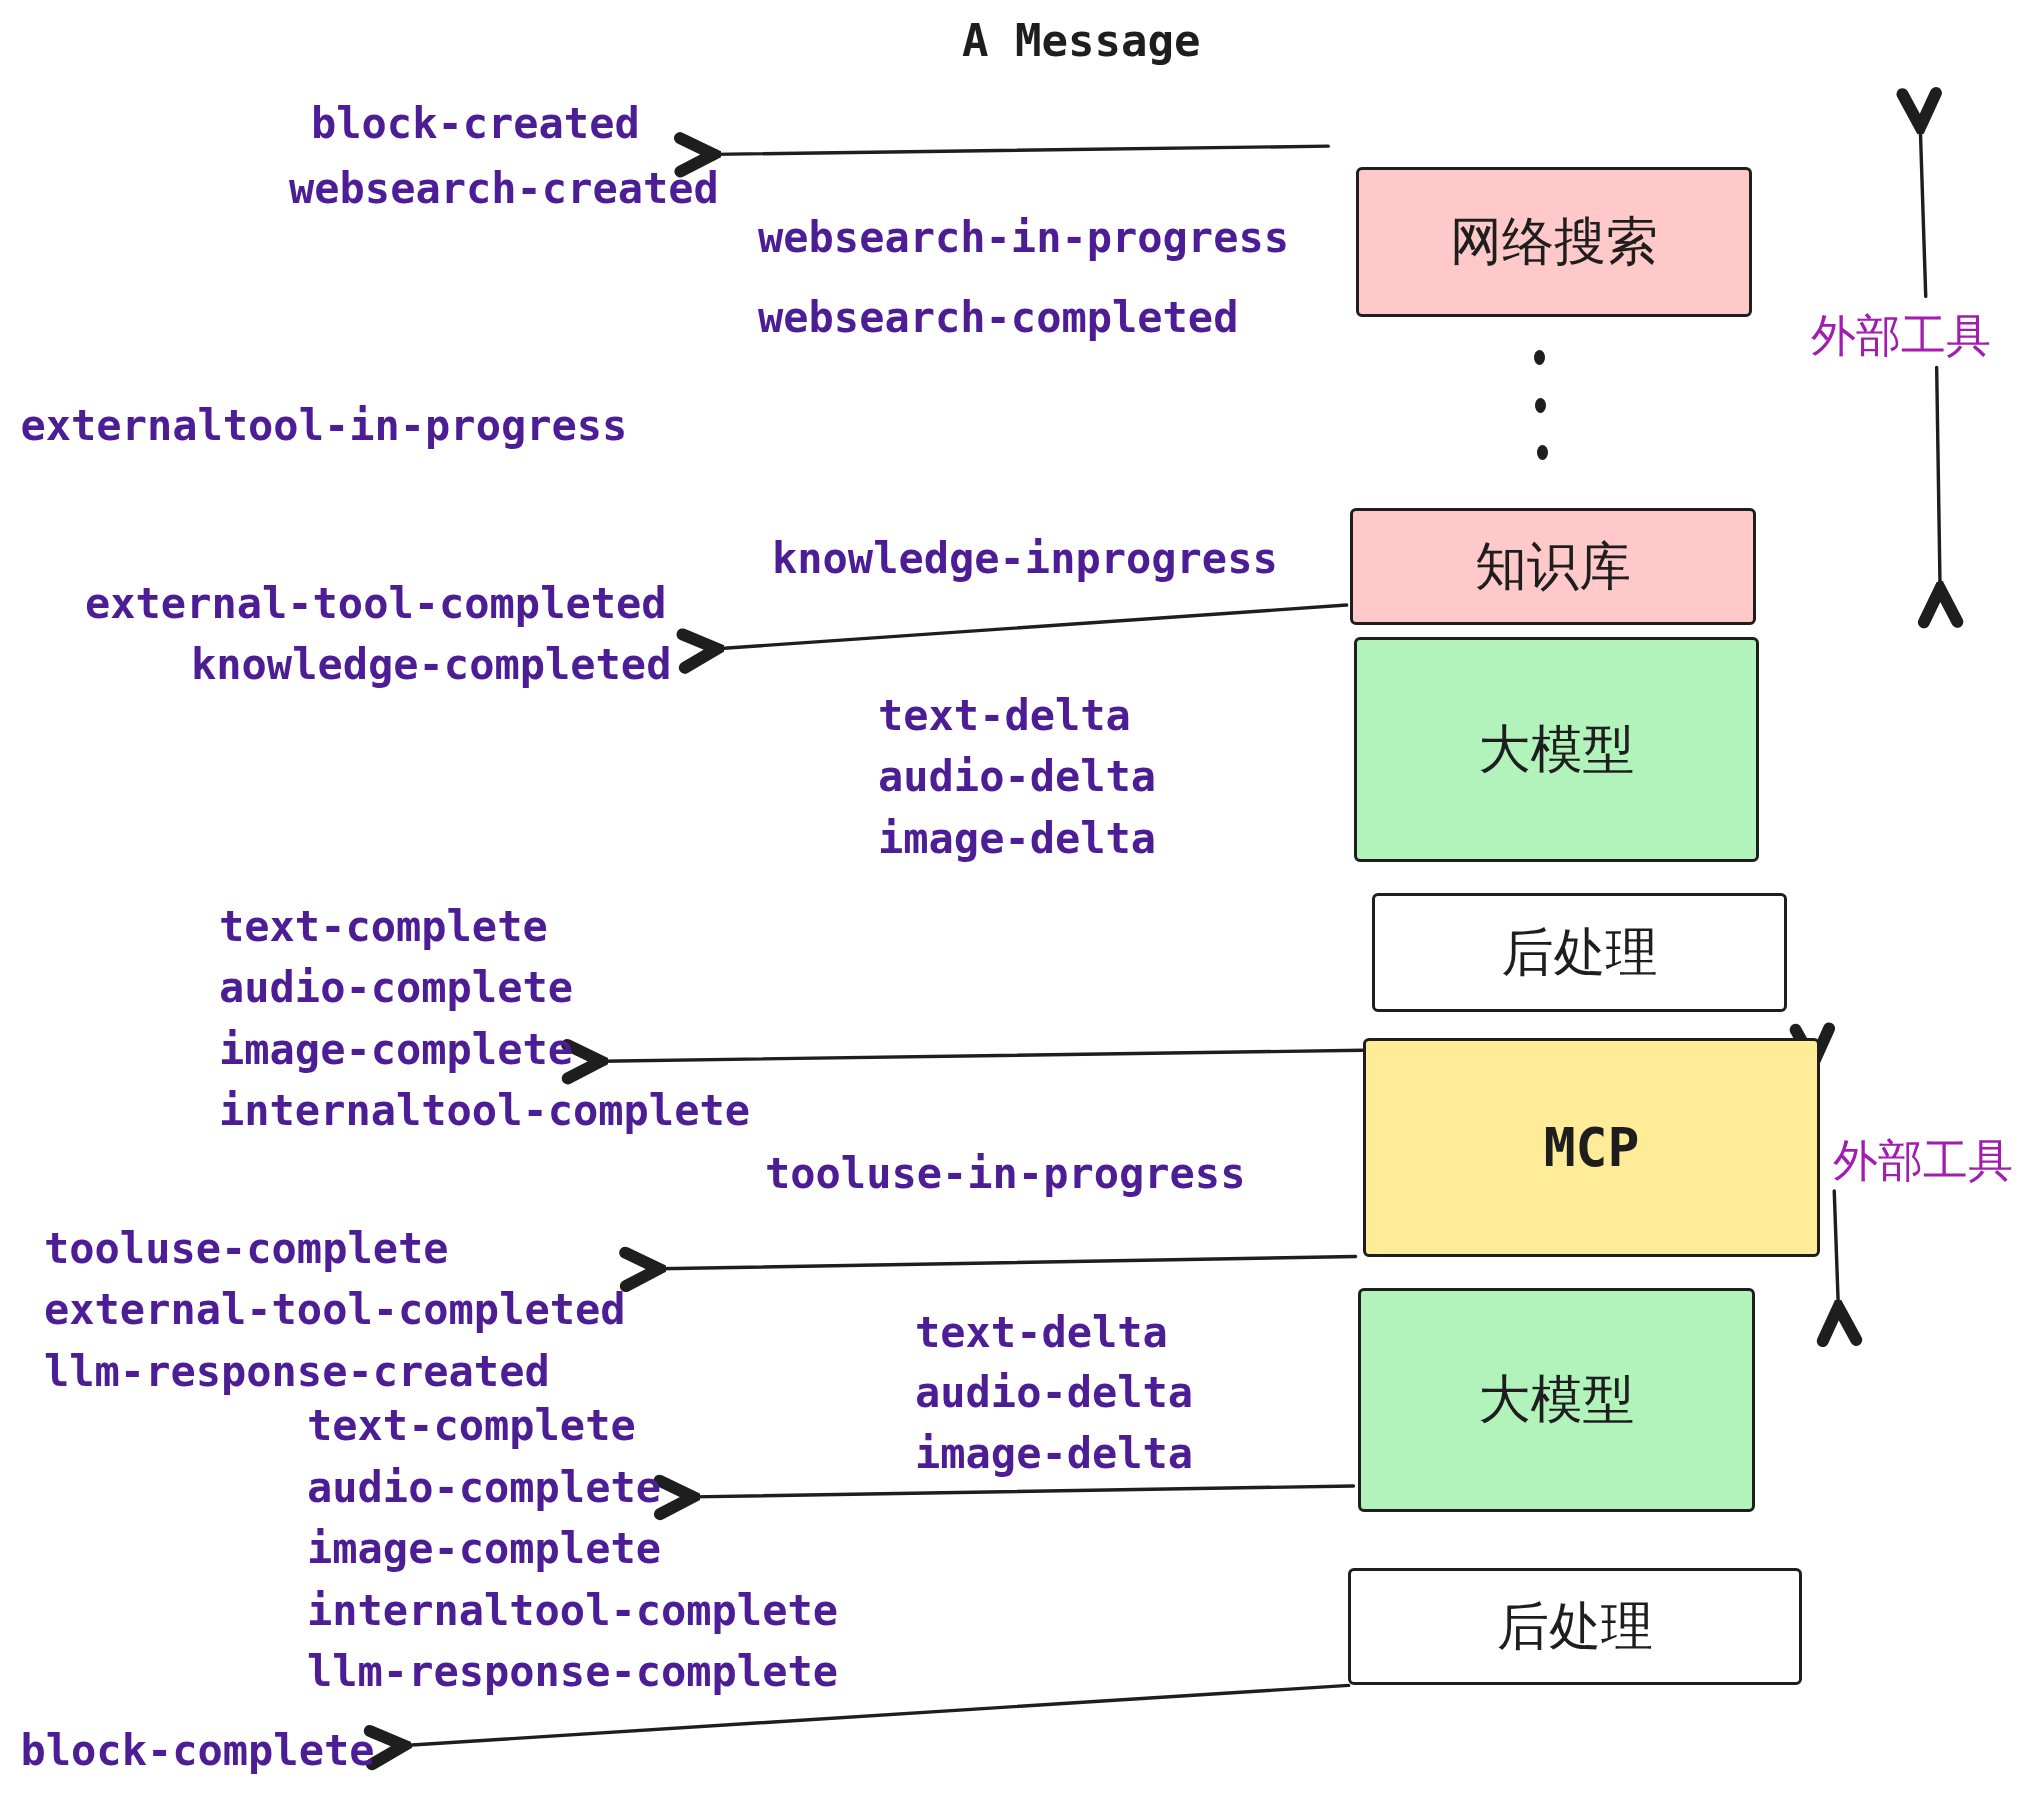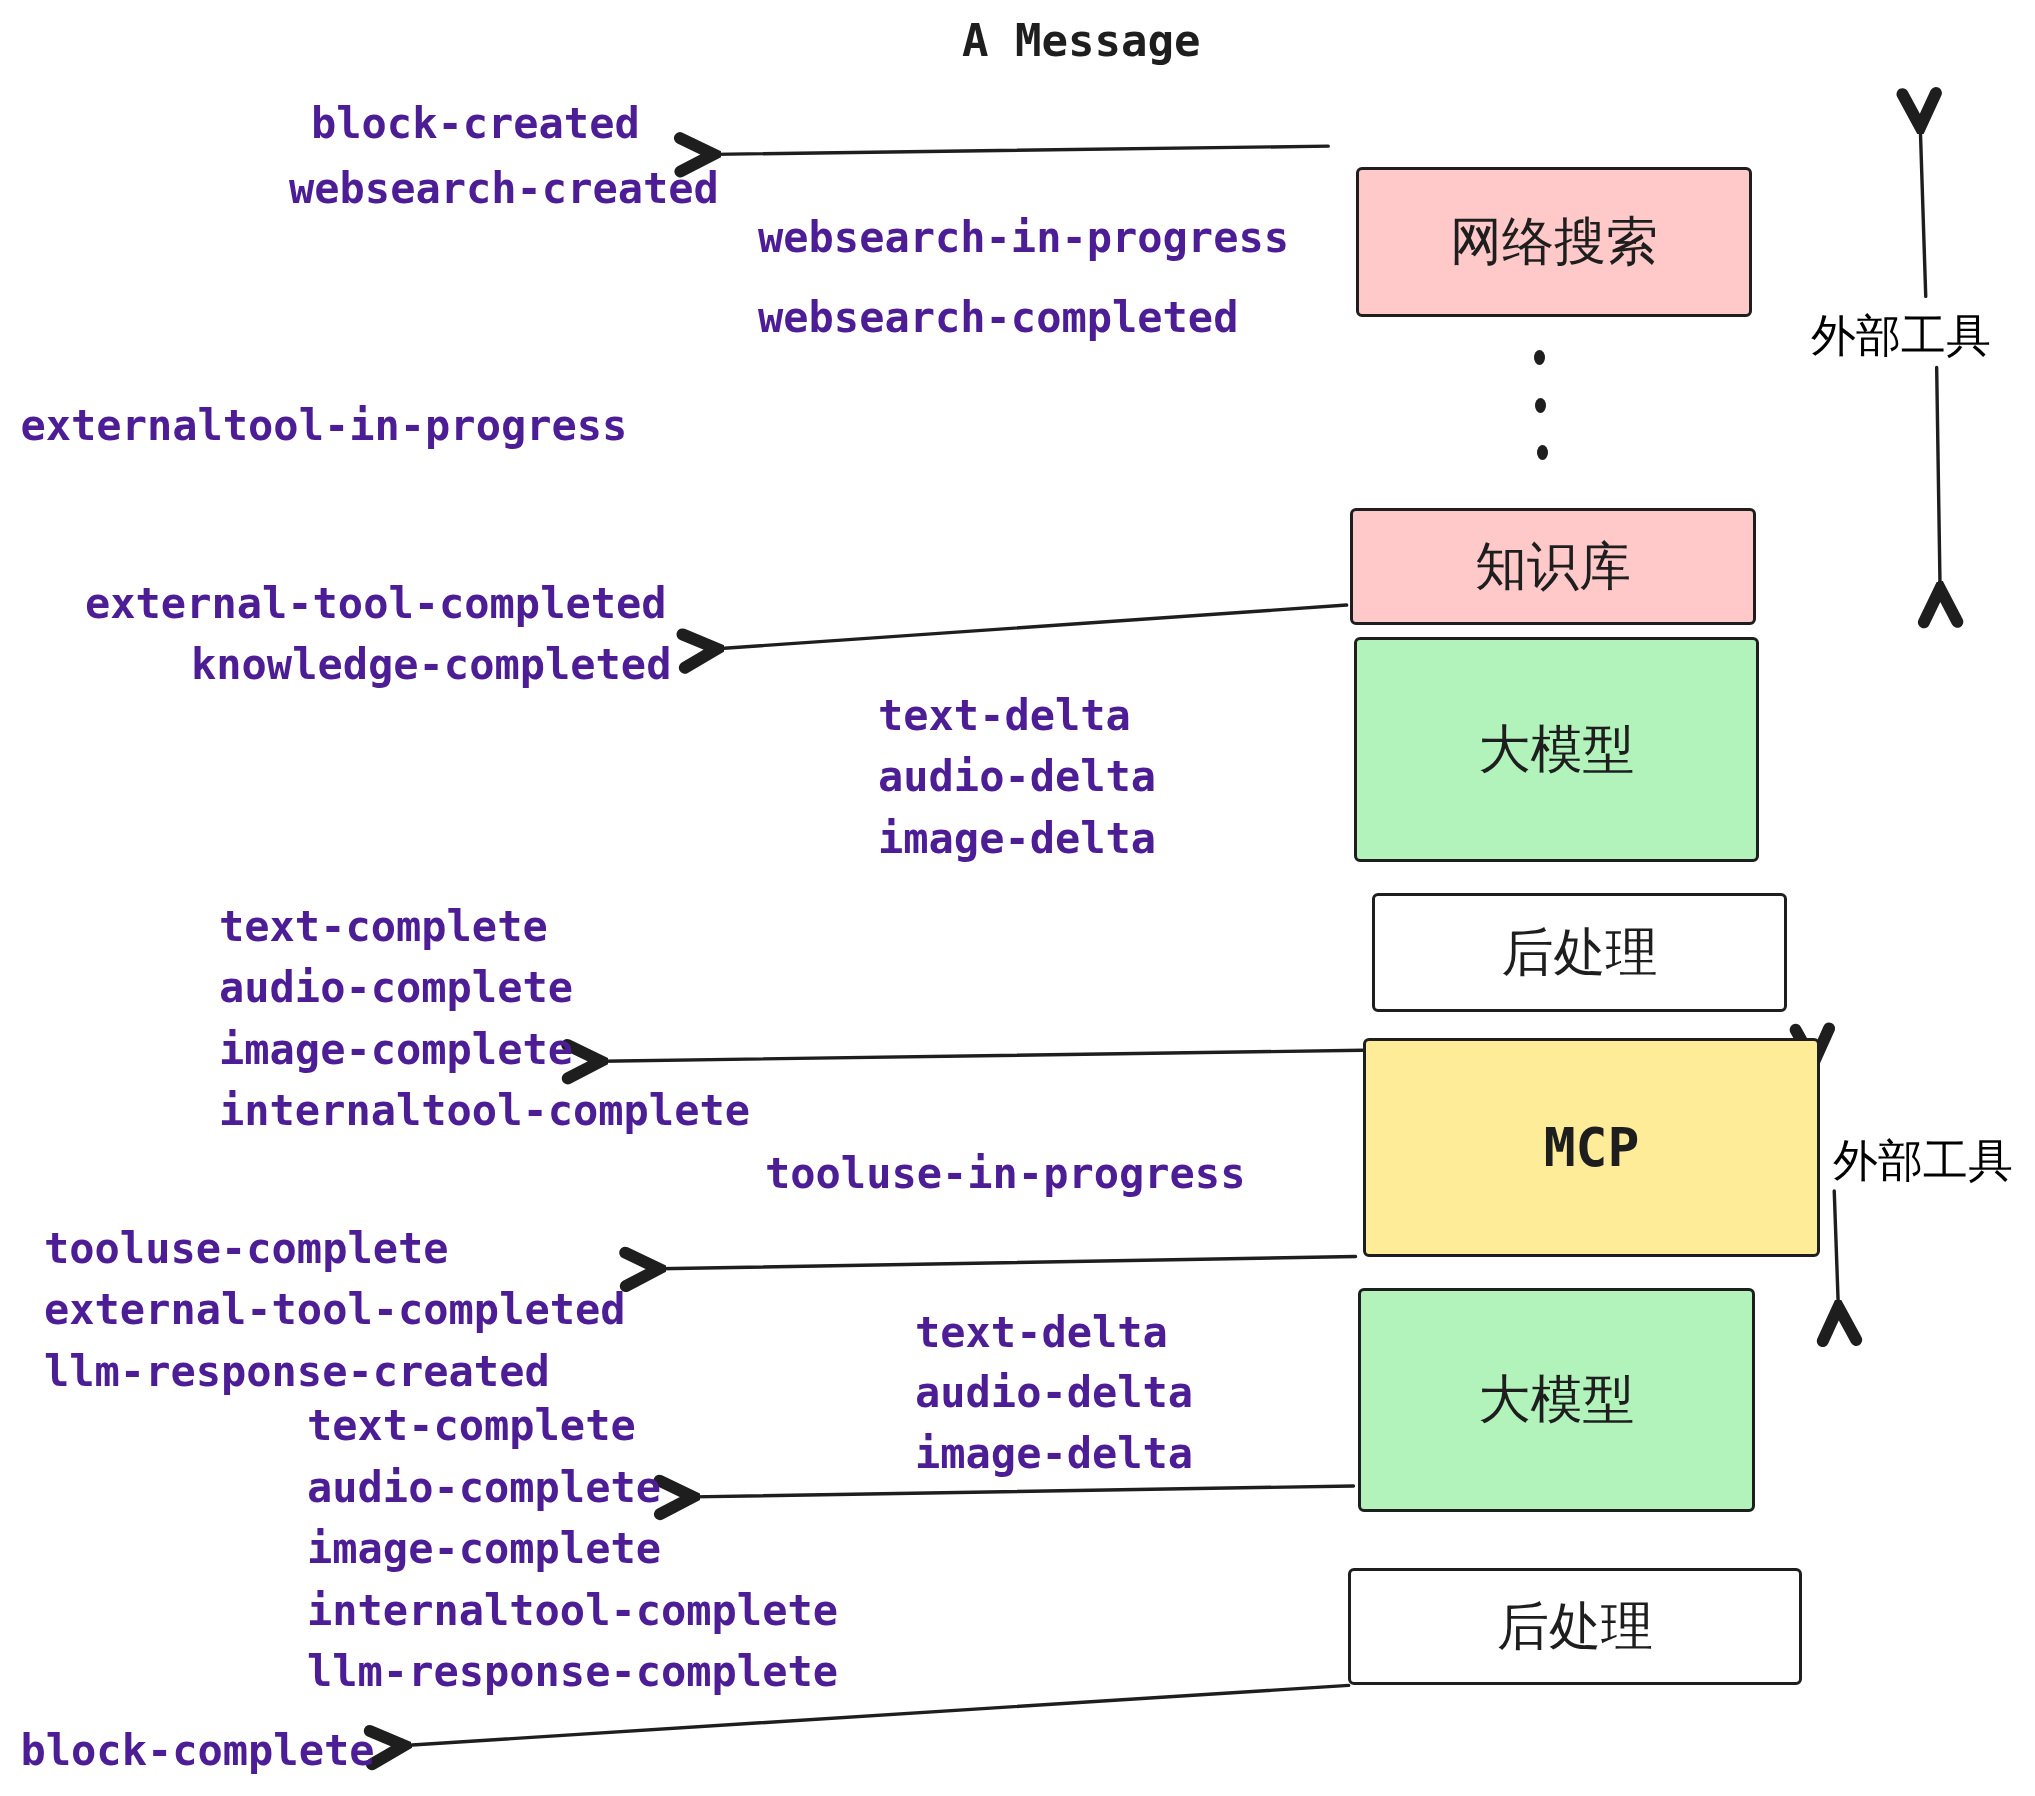--- a/index.html
+++ b/index.html
@@ -32,21 +32,21 @@
     font-size:52px;
     color:#1e1e1e;
     white-space:nowrap;
     box-sizing:border-box;
   }
   .box.mono{font:700 53px "DejaVu Sans Mono", monospace;}
   .cjk-side{
     position:absolute;
     font-family:Liberation Mono, monospace;
     font-size:45px;
-    color:#000000;
+    color:#a21caf;
     white-space:nowrap;
   }
   .dot{
     position:absolute;
     width:11px;height:15px;
     background:#1e1e1e;
     border-radius:50%;
   }
   svg.arrows{position:absolute;left:0;top:0;width:2035px;height:1796px;}
   svg.arrows line, svg.arrows path{stroke:#1e1e1e;stroke-width:5;fill:none;stroke-linecap:round;}
@@ -108,20 +108,21 @@
   <div class="ev" style="left:44px;top:1350px;">llm-response-created</div>
   <div class="ev" style="left:307px;top:1404px;">text-complete</div>
   <div class="ev" style="left:307px;top:1466px;">audio-complete</div>
   <div class="ev" style="left:307px;top:1527px;">image-complete</div>
   <div class="ev" style="left:307px;top:1589px;">internaltool-complete</div>
   <div class="ev" style="left:307px;top:1650px;">llm-response-complete</div>
   <div class="ev" style="left:20.5px;top:1729px;">block-complete</div>
 
   <div class="ev" style="left:758px;top:296px;">websearch-completed</div>
   <div class="ev" style="left:758px;top:216px;">websearch-in-progress</div>
+  <div class="ev" style="left:772px;top:537px;">knowledge-inprogress</div>
   <div class="ev" style="left:878px;top:694px;">text-delta</div>
   <div class="ev" style="left:878px;top:755px;">audio-delta</div>
   <div class="ev" style="left:878px;top:817px;">image-delta</div>
   <div class="ev" style="left:765px;top:1145px;margin-top:7px;">tooluse-in-progress</div>
   <div class="ev" style="left:915px;top:1311px;">text-delta</div>
   <div class="ev" style="left:915px;top:1371px;">audio-delta</div>
   <div class="ev" style="left:915px;top:1432px;">image-delta</div>
 
 </div>
 

